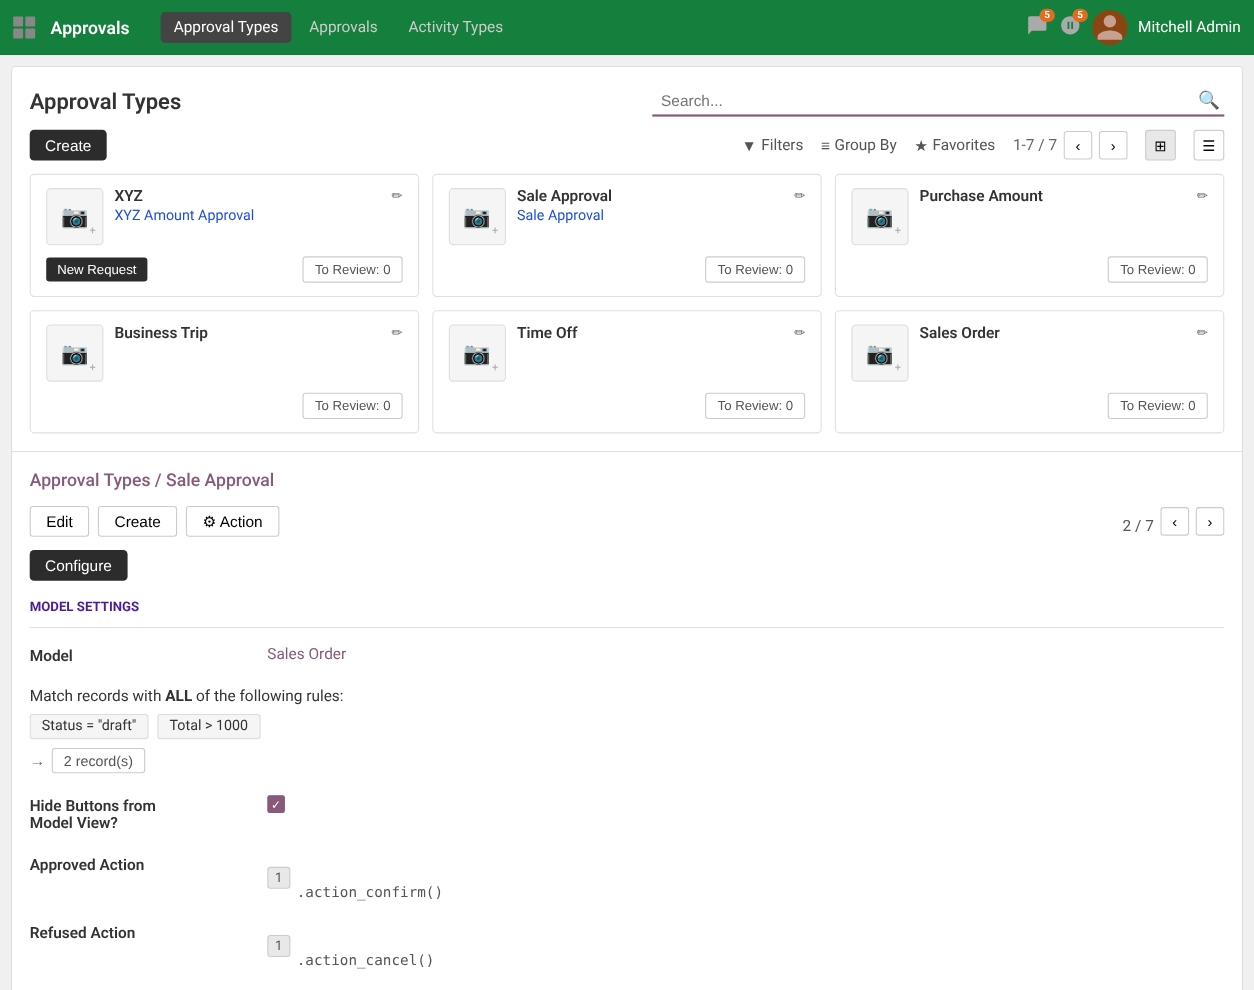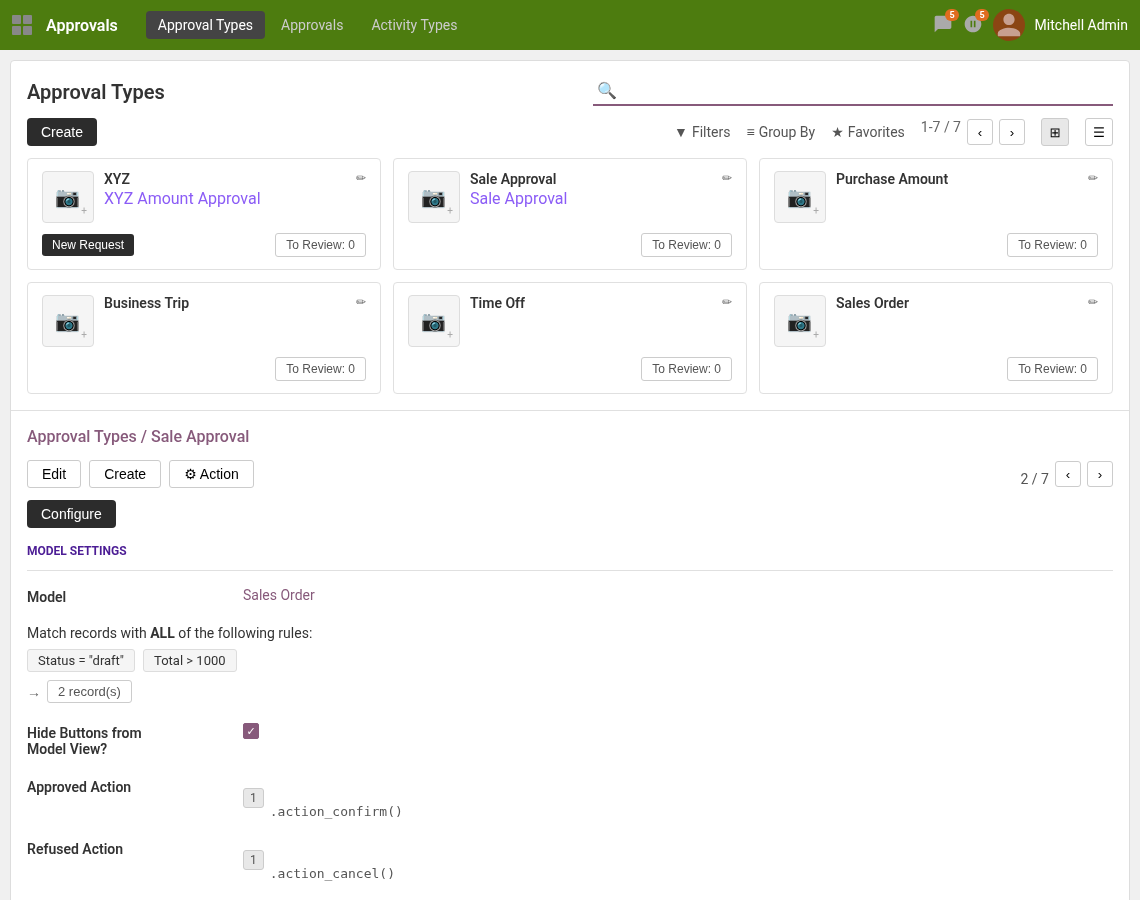--- a/index.html
+++ b/index.html
@@ -1,19 +1,19 @@
 <!DOCTYPE html>
 <html><head>
   <meta charset="utf-8">
   <style>
     * { box-sizing: border-box; margin: 0; padding: 0; }
     body { font-family: -apple-system, BlinkMacSystemFont, 'Segoe UI', Roboto, sans-serif; font-size: 14px; background: #f0f0f0; color: #333; width: 1140px; min-height: 900px; }
 
     
-    .topnav { background: #4d7c0f; color: #fff; display: flex; align-items: center; height: 50px; padding: 0 12px; gap: 8px; }
+    .topnav { background: #15803d; color: #fff; display: flex; align-items: center; height: 50px; padding: 0 12px; gap: 8px; }
     .topnav-grid { width: 20px; height: 20px; display: grid; grid-template-columns: 1fr 1fr; gap: 2px; cursor: pointer; margin-right: 6px; }
     .topnav-grid span { background: #888; display: block; border-radius: 1px; }
     .topnav-title { font-size: 16px; font-weight: 600; margin-right: 20px; }
     .topnav-links { display: flex; gap: 4px; flex: 1; }
     .topnav-link { color: #ccc; padding: 6px 12px; border-radius: 4px; cursor: pointer; font-size: 14px; text-decoration: none; }
     .topnav-link:hover, .topnav-link.active { color: #fff; background: #444; }
     .topnav-right { display: flex; align-items: center; gap: 10px; }
     .topnav-icon { position: relative; cursor: pointer; }
     .topnav-icon svg { fill: #aaa; width: 20px; height: 20px; }
     .badge { position: absolute; top: -5px; right: -6px; background: #e06c1f; color: #fff; font-size: 9px; border-radius: 8px; padding: 1px 4px; font-weight: 700; }
@@ -28,34 +28,34 @@
     .section-header { display: flex; align-items: center; justify-content: space-between; margin-bottom: 12px; }
     .section-title { font-size: 20px; font-weight: 600; }
     .search-container { display: flex; align-items: center; border-bottom: 2px solid #875a7b; flex: 1; max-width: 520px; margin-left: 20px; }
     .search-input { border: none; outline: none; width: 100%; padding: 4px 8px; font-size: 14px; }
     .search-icon { color: #666; cursor: pointer; font-size: 16px; padding: 4px; }
 
     .toolbar { display: flex; align-items: center; justify-content: space-between; margin-bottom: 12px; }
     .btn-create { background: #2c2c2c; color: #fff; border: none; padding: 6px 14px; border-radius: 4px; cursor: pointer; font-size: 14px; }
     .toolbar-right { display: flex; align-items: center; gap: 16px; }
     .toolbar-filter { color: #555; cursor: pointer; display: flex; align-items: center; gap: 4px; font-size: 14px; }
-    .pagination { display: flex; gap: 6px; color: #666; font-size: 14px; }
+    .pagination { display: flex; align-items: center; gap: 6px; color: #666; font-size: 14px; }
     .pag-btn { border: 1px solid #ccc; background: #fff; width: 26px; height: 26px; border-radius: 3px; cursor: pointer; display: flex; align-items: center; justify-content: center; }
     .view-btn { border: 1px solid #ccc; background: #fff; width: 28px; height: 28px; border-radius: 3px; cursor: pointer; display: flex; align-items: center; justify-content: center; }
     .view-btn.active { background: #e8e8e8; }
 
     
     .cards-grid { display: grid; grid-template-columns: 1fr 1fr 1fr; gap: 12px; }
     .card { border: 1px solid #e0e0e0; border-radius: 4px; padding: 12px 14px; cursor: pointer; }
     .card-header { display: flex; align-items: flex-start; gap: 10px; margin-bottom: 10px; }
     .card-img { width: 52px; height: 52px; background: #f5f5f5; border: 1px solid #ddd; border-radius: 4px; display: flex; align-items: center; justify-content: center; color: #aaa; font-size: 20px; position: relative; flex-shrink: 0; }
     .card-img-plus { position: absolute; bottom: 6px; right: 6px; font-size: 10px; color: #aaa; }
     .card-info { flex: 1; }
     .card-title { font-weight: 600; font-size: 14px; }
-    .card-subtitle { font-size: 16px; color: #8b5cf6; margin-top: 2px; }
+    .card-subtitle { font-size: 13px; color: #1d4ed8; margin-top: 2px; }
     .card-edit { color: #666; font-size: 12px; cursor: pointer; margin-left: auto; }
     .card-footer { display: flex; align-items: center; gap: 8px; }
     .btn-new-request { background: #2c2c2c; color: #fff; border: none; padding: 4px 10px; border-radius: 3px; cursor: pointer; font-size: 12px; }
     .btn-review { border: 1px solid #ccc; background: #fff; padding: 4px 10px; border-radius: 3px; font-size: 12px; color: #555; margin-left: auto; }
 
     
     .section-bottom { padding: 16px; }
     .breadcrumb { font-size: 16px; font-weight: 500; margin-bottom: 14px; color: #333; }
     .breadcrumb span { color: #875a7b; }
     .detail-toolbar { display: flex; align-items: center; gap: 8px; margin-bottom: 12px; }
@@ -121,20 +121,21 @@
     <span class="user-name">Mitchell Admin</span>
   </div>
 </div>
 
 <div class="main">
 
   <div class="section-top">
     <div class="section-header">
       <h2 class="section-title">Approval Types</h2>
       <div class="search-container">
+        <input class="search-input" type="text" placeholder="Search..." style="">
         <span class="search-icon">🔍</span>
       </div>
     </div>
     <div class="toolbar">
       <button class="btn-create">Create</button>
       <div class="toolbar-right">
         <span class="toolbar-filter">
           <span>▼</span>
           <span>Filters</span>
         </span>

